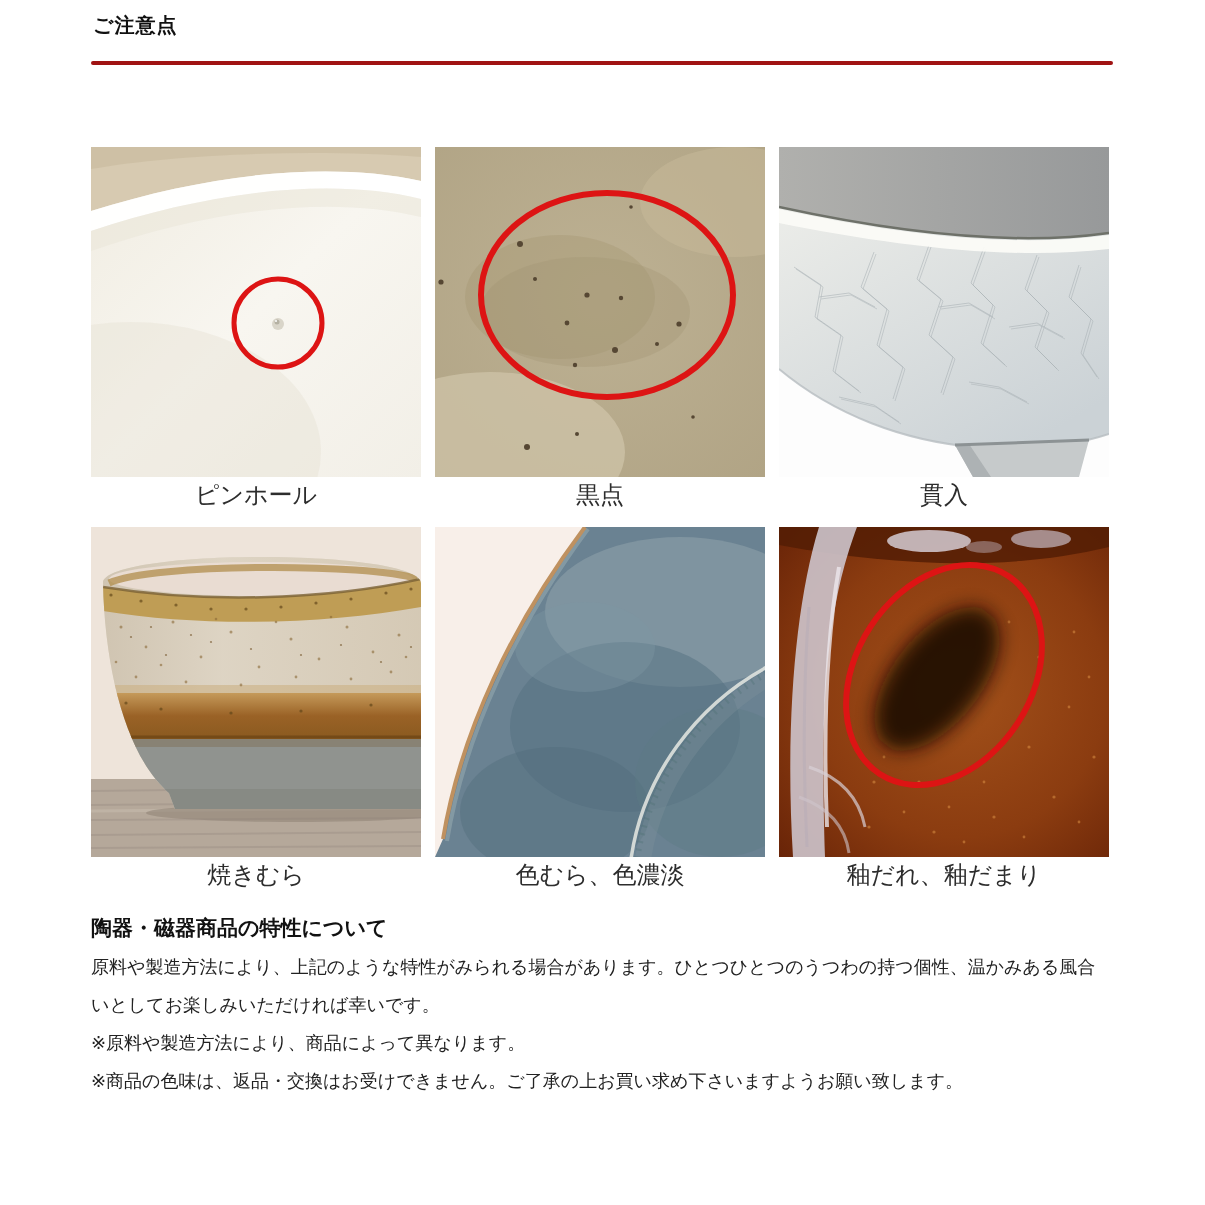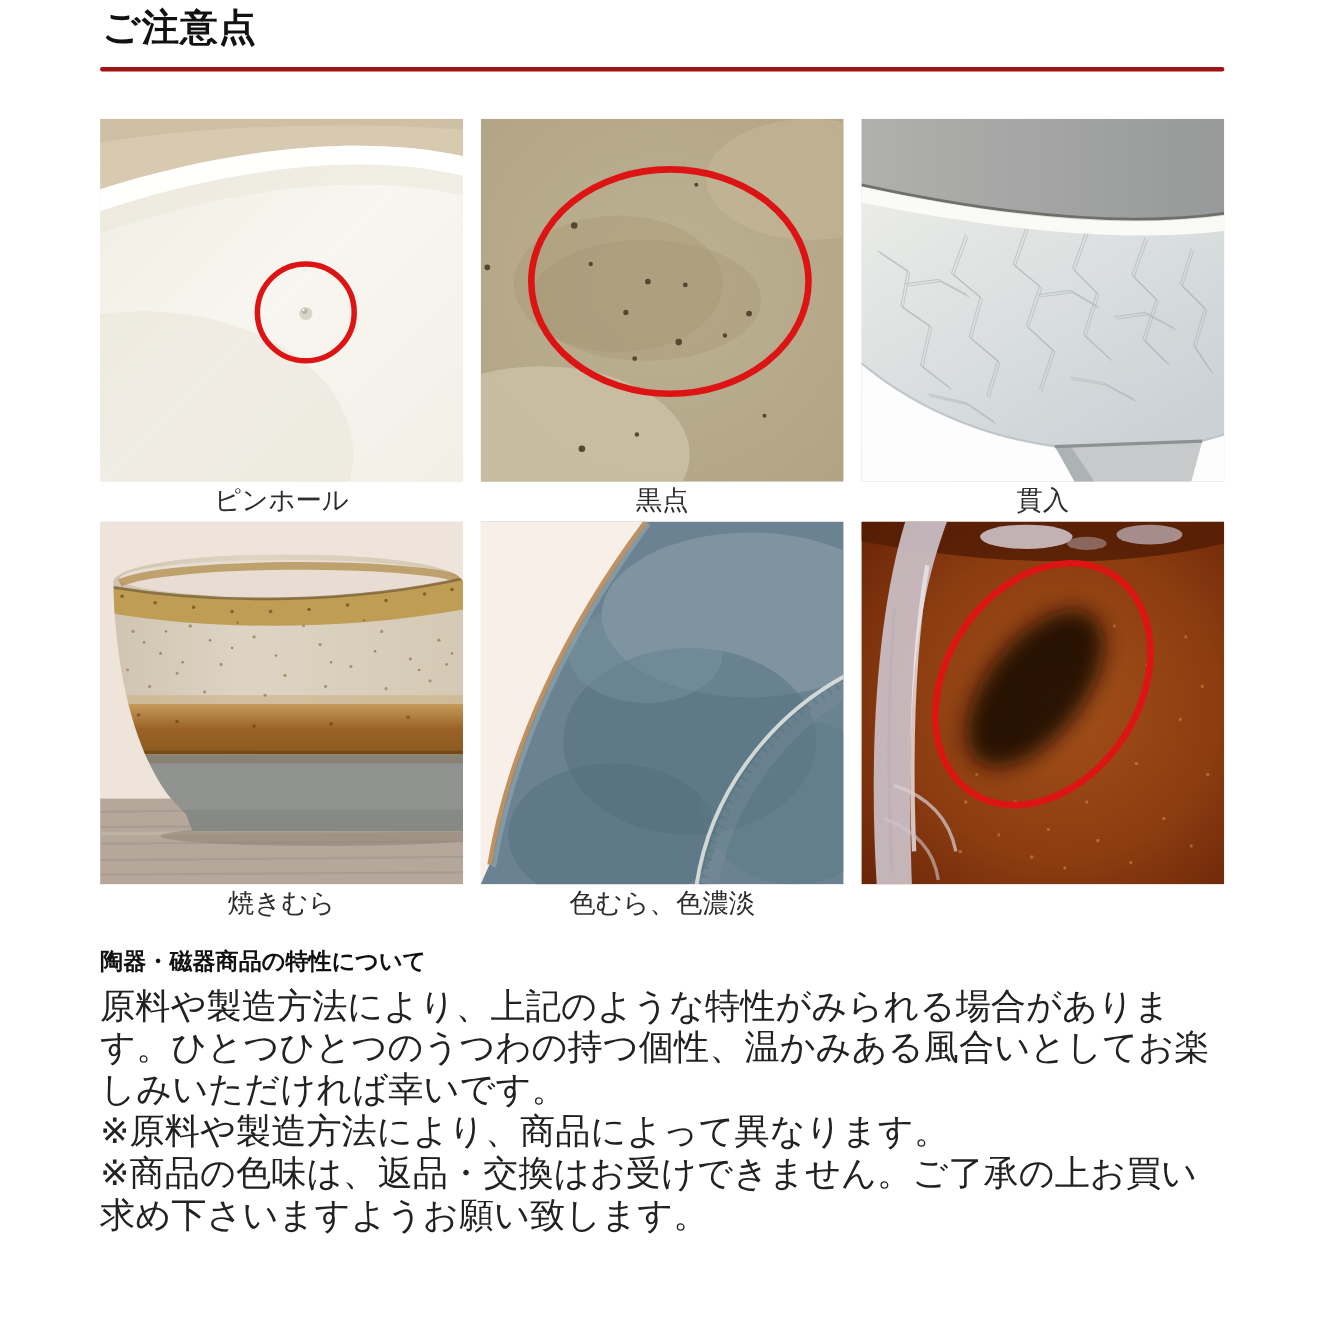--- a/index.html
+++ b/index.html
@@ -11,39 +11,39 @@
   *{box-sizing:border-box;}
   html,body{margin:0;padding:0;}
   body{
     width:1205px;height:1205px;position:relative;overflow:hidden;
     background:var(--bg);
     font-family:"Liberation Sans","DejaVu Sans",sans-serif;
     color:var(--text);
   }
   .container{position:absolute;left:91px;top:0;width:1022px;}
   .page-title{
-    margin:10px 0 15px 2px;font-size:34px;line-height:30px;font-weight:bold;color:#111;
+    margin:10px 0 15px 2px;font-size:20px;line-height:30px;font-weight:bold;color:#111;
     letter-spacing:1px;
   }
   .divider{margin-top:21px;height:4px;background:var(--accent);border-radius:2px;}
   .figure-grid{
-    margin-top:43px;display:grid;grid-template-columns:repeat(3,330px);
-    column-gap:16px;row-gap:0;
+    margin-top:82px;display:grid;grid-template-columns:repeat(3,330px);
+    column-gap:16px;row-gap:0;gap:14px;
   }
   .figure{width:330px;}
   .figure .img{width:330px;height:330px;overflow:hidden;background:#eee;}
   .figure .img svg{display:block;width:330px;height:330px;}
   .figure .caption{
     height:36px;line-height:35px;text-align:center;font-size:24px;color:#2d2d2d;
   }
   .annot{stroke:var(--annot);}
   .notes{margin-top:18px;}
   .notes-heading{margin:0;font-size:21px;line-height:33px;font-weight:bold;color:#111;}
   .notes-body{margin-top:4px;}
-  .notes-body p{margin:0;font-size:32px;line-height:38px;color:var(--text);}
+  .notes-body p{margin:0;font-size:18px;line-height:38px;color:var(--text);}
 </style>
 </head>
 <body>
 
 <div class="container">
 
   <h1 class="page-title">ご注意点</h1>
   <div class="divider"></div>
 
   <div class="figure-grid">
@@ -314,20 +314,21 @@
           <ellipse cx="205" cy="20" rx="18" ry="6" fill="#b9aab2" opacity=".5"></ellipse>
           <path d="M78,0 C52,70 40,150 46,330 L14,330 C6,200 16,78 40,0 Z" fill="#cdc4cc" opacity=".9"></path>
           <path d="M60,40 C48,110 44,200 48,300" stroke="#ece7ec" stroke-width="4" fill="none" opacity=".8"></path>
           <path d="M30,80 C24,160 24,240 28,320" stroke="#b9adb8" stroke-width="3" fill="none" opacity=".6"></path>
           <path d="M30,240 C60,250 80,270 86,300" stroke="#d8d0d6" stroke-width="3" fill="none" opacity=".7"></path>
           <path d="M20,270 C48,280 66,298 70,326" stroke="#cfc5cc" stroke-width="3" fill="none" opacity=".6"></path>
           <ellipse cx="158" cy="152" rx="44" ry="84" transform="rotate(38 158 152)" fill="#1f1106" opacity=".9" filter="url(#f6blur)"></ellipse>
           <ellipse class="annot" cx="165" cy="148" rx="88" ry="118" transform="rotate(33 165 148)" fill="none" stroke-width="6"></ellipse>
         </svg>
       </div>
+      <div class="caption">釉だれ、釉だまり</div>
     </div>
 
   </div>
 
   <div class="notes">
     <h2 class="notes-heading">陶器・磁器商品の特性について</h2>
     <div class="notes-body">
       <p>原料や製造方法により、上記のような特性がみられる場合があります。ひとつひとつのうつわの持つ個性、温かみある風合いとしてお楽しみいただければ幸いです。</p>
       <p>※原料や製造方法により、商品によって異なります。</p>
       <p>※商品の色味は、返品・交換はお受けできません。ご了承の上お買い求め下さいますようお願い致します。</p>

